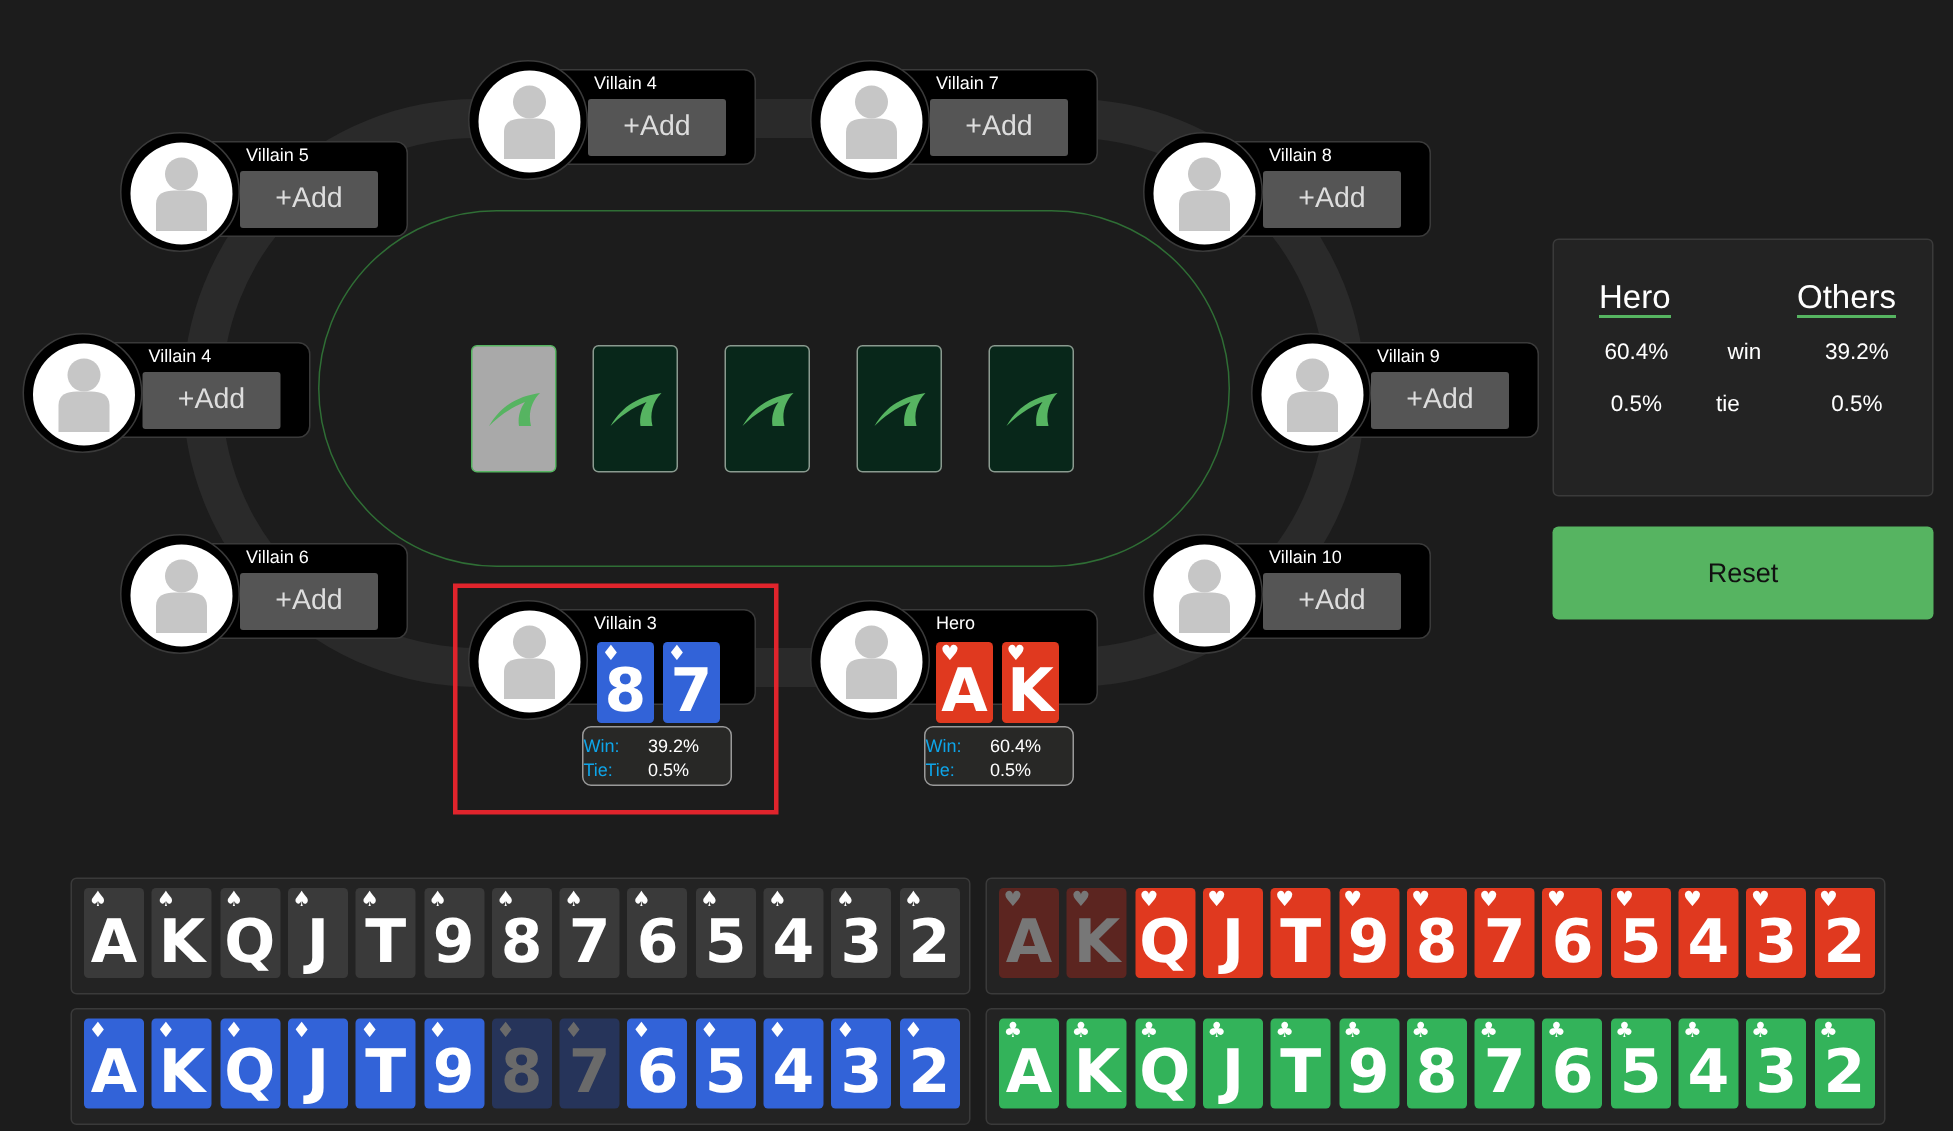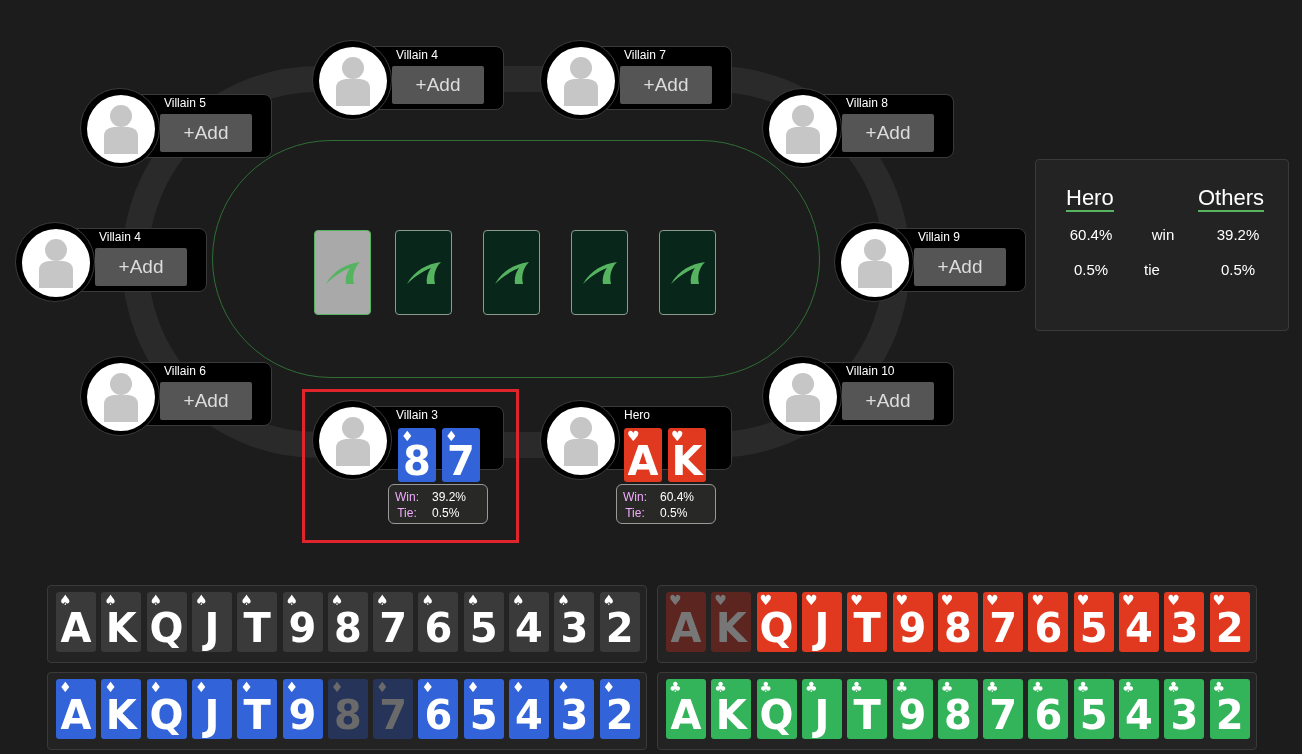--- a/index.html
+++ b/index.html
@@ -20,21 +20,21 @@
   .seat .avatar { position: absolute; left: 6px; top: 6px; width: 68px; height: 68px; border-radius: 50%; background: #fff; overflow: hidden; }
   .seat .avatar svg { position: absolute; left: 15px; top: 9px; width: 38px; height: 50px; }
   .seat .name { position: absolute; left: 84px; top: 8px; font-size: 12px; color: #fff; font-family: "Liberation Sans", sans-serif; }
   .seat .add-btn { position: absolute; left: 80px; top: 26px; width: 92px; height: 38px; background: #555; border-radius: 2px; color: #ddd; font-size: 19px; font-family: "Liberation Sans", sans-serif; display: flex; align-items: center; justify-content: center; cursor: pointer; }
 
   .hole { position: absolute; top: 28px; width: 38px; height: 54px; border-radius: 3px; color: #fff; font-weight: bold; font-size: 40px; line-height: 1; font-family: "DejaVu Sans", sans-serif; overflow: hidden; }
   .hole .suit { position: absolute; left: 3px; top: 1px; font-size: 14px; line-height: 1; }
   .hole .rank { position: absolute; left: 0; right: 0; bottom: 1px; text-align: center; }
   .equity { position: absolute; top: 84px; left: 74px; width: 100px; height: 40px; background: #282826; border: 1px solid #999; border-radius: 6px; font-family: "Liberation Sans", sans-serif; font-size: 12px; padding: 4px 0 0 0; }
   .equity .row { display: flex; height: 16px; align-items: center; }
-  .equity .lbl { width: 36px; text-align: center; color: #f0abfc; }
+  .equity .lbl { width: 36px; text-align: left; color: #0ea5e9; }
   .equity .val { margin-left: 7px; color: #fff; }
 
   .highlight-box { position: absolute; left: 302px; top: 389px; width: 217px; height: 154px; border: 3px solid #e0242c; pointer-events: none; }
 
   .stats { position: absolute; left: 1035px; top: 159px; width: 254px; height: 172px; background: #232323; border: 1px solid #3a3a3a; border-radius: 4px; font-family: "Liberation Sans", sans-serif; }
   .stats .hdr { position: absolute; top: 26px; font-size: 22px; color: #fff; border-bottom: 2px solid #56b461; line-height: 24px; }
   .stats .cell { position: absolute; font-size: 15px; color: #fff; text-align: center; width: 80px; }
 
   .reset-btn { position: absolute; left: 1035px; top: 351px; width: 254px; height: 62px; background: #56b461; border-radius: 4px; color: #111; font-size: 18px; font-family: "Liberation Sans", sans-serif; display: flex; align-items: center; justify-content: center; cursor: pointer; }
 
@@ -261,20 +261,21 @@
     <span class="hdr" style="left:30px">Hero</span>
     <span class="hdr" style="left:162px">Others</span>
     <span class="cell" style="left:15px;top:66px">60.4%</span>
     <span class="cell" style="left:87px;top:66px">win</span>
     <span class="cell" style="left:162px;top:66px">39.2%</span>
     <span class="cell" style="left:15px;top:101px">0.5%</span>
     <span class="cell" style="left:76px;top:101px">tie</span>
     <span class="cell" style="left:162px;top:101px">0.5%</span>
   </div>
 
+  <div class="reset-btn">Reset</div>
 
 
   <div class="deck-row spades" style="left:47px;top:585px;width:600px">
       <div class="dcard" style="left: 8px;">
         <span class="suit">♠</span>
         <span class="rank">A</span>
       </div>
       <div class="dcard" style="left: 53.3px;">
         <span class="suit">♠</span>
         <span class="rank">K</span>

